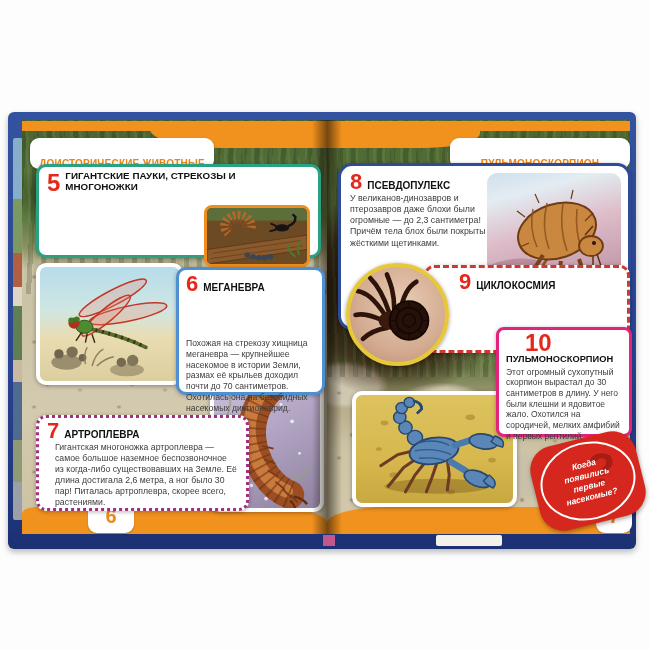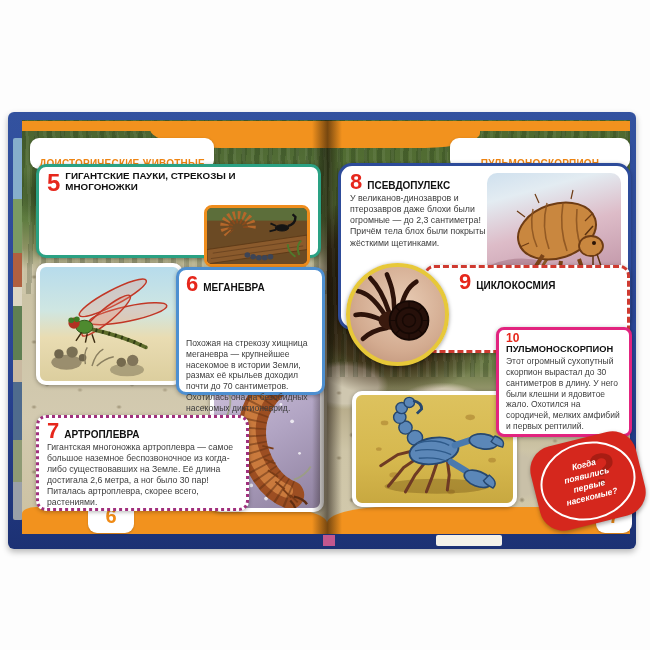--- a/index.html
+++ b/index.html
@@ -82,36 +82,36 @@
 
   .imgbox { position:absolute; border:4px solid #fff; border-radius:10px; overflow:hidden; z-index:5; box-shadow:0 1px 4px rgba(0,0,0,.35); }
   .e6img { left:36px; top:263px; width:147px; height:122px;
     background:linear-gradient(180deg,#b7dcec 0%,#cfe6e2 38%,#e9dcb2 62%,#dcce9e 100%); }
   .e6txt { left:176px; top:267px; width:149px; height:128px; border:3px solid #4d8fd1; border-radius:10px; padding:5px 7px; }
   .e6txt .ebody { font-size:8.6px; line-height:1.27;margin-top:44px; }
 
   .e7img { left:210px; top:374px; width:114px; height:138px;
     background:linear-gradient(150deg,#cdc0da 0%,#b2a5c4 45%,#8f819f 100%); }
   .e7txt { left:36px; top:415px; width:213px; height:96px; border:3px dotted #a0307d; border-radius:10px; padding:4px 8px; z-index:7; }
-  .e7txt .ebody { font-size:8.7px; }
+  .e7txt .ebody { font-size:8.7px;margin-left:8px; }
 
   .e8 { left:338px; top:163px; width:293px; height:167px; border:3px solid #2d4b9a; border-radius:14px; padding:7px 9px; }
   .e8 .txtcol { width:142px; }
   .e8img { position:absolute; right:7px; top:7px; width:134px; height:149px; border-radius:10px; overflow:hidden;
     background:linear-gradient(165deg,#cfe0ee 0%,#e3ecf2 16%,#ddbcc8 40%,#c49aab 70%,#a97f91 100%); }
   .e8img svg { display:block; width:100%; height:100%; }
 
   .e9txt { left:424px; top:265px; width:206px; height:88px; border:3px dashed #cf3a30; border-radius:10px; padding:5px 8px 5px 32px; }
   .e9circle { position:absolute; left:346px; top:263px; width:103px; height:103px; border-radius:50%;
     border:4px solid #e7c839; overflow:hidden; z-index:7; box-shadow:0 1px 4px rgba(0,0,0,.4);
     background:radial-gradient(circle at 55% 40%, #e9cdb6 0%, #d3ab90 60%, #b98b72 100%); }
   .e9circle svg { display:block; width:100%; height:100%; }
 
   .e10txt { left:496px; top:327px; width:136px; height:110px; border:3px solid #e2247f; border-radius:8px; padding:3px 7px; }
-  .e10txt .num { font-size:12px; display:block; }
+  .e10txt .num { font-size:24px; display:block;margin-left:19px; }
   .e10txt .etitle { display:block; font-size:9.3px; margin:1px 0 1px; }
   .e10txt .ebody { font-size:8.5px; line-height:1.26; }
 
   .scorpbox { left:352px; top:391px; width:165px; height:116px;
     background:linear-gradient(180deg,#ddc25e 0%,#d6b84e 60%,#c8a840 100%); }
   .imgbox svg { display:block; width:100%; height:100%; }
 
   
   .badge { position:absolute; left:534px; top:438px; width:108px; height:86px; transform:rotate(-14deg); z-index:8; }
   .badge-rect { position:absolute; inset:0; background:#d5271d; border-radius:24px; box-shadow:0 2px 4px rgba(0,0,0,.35); }

